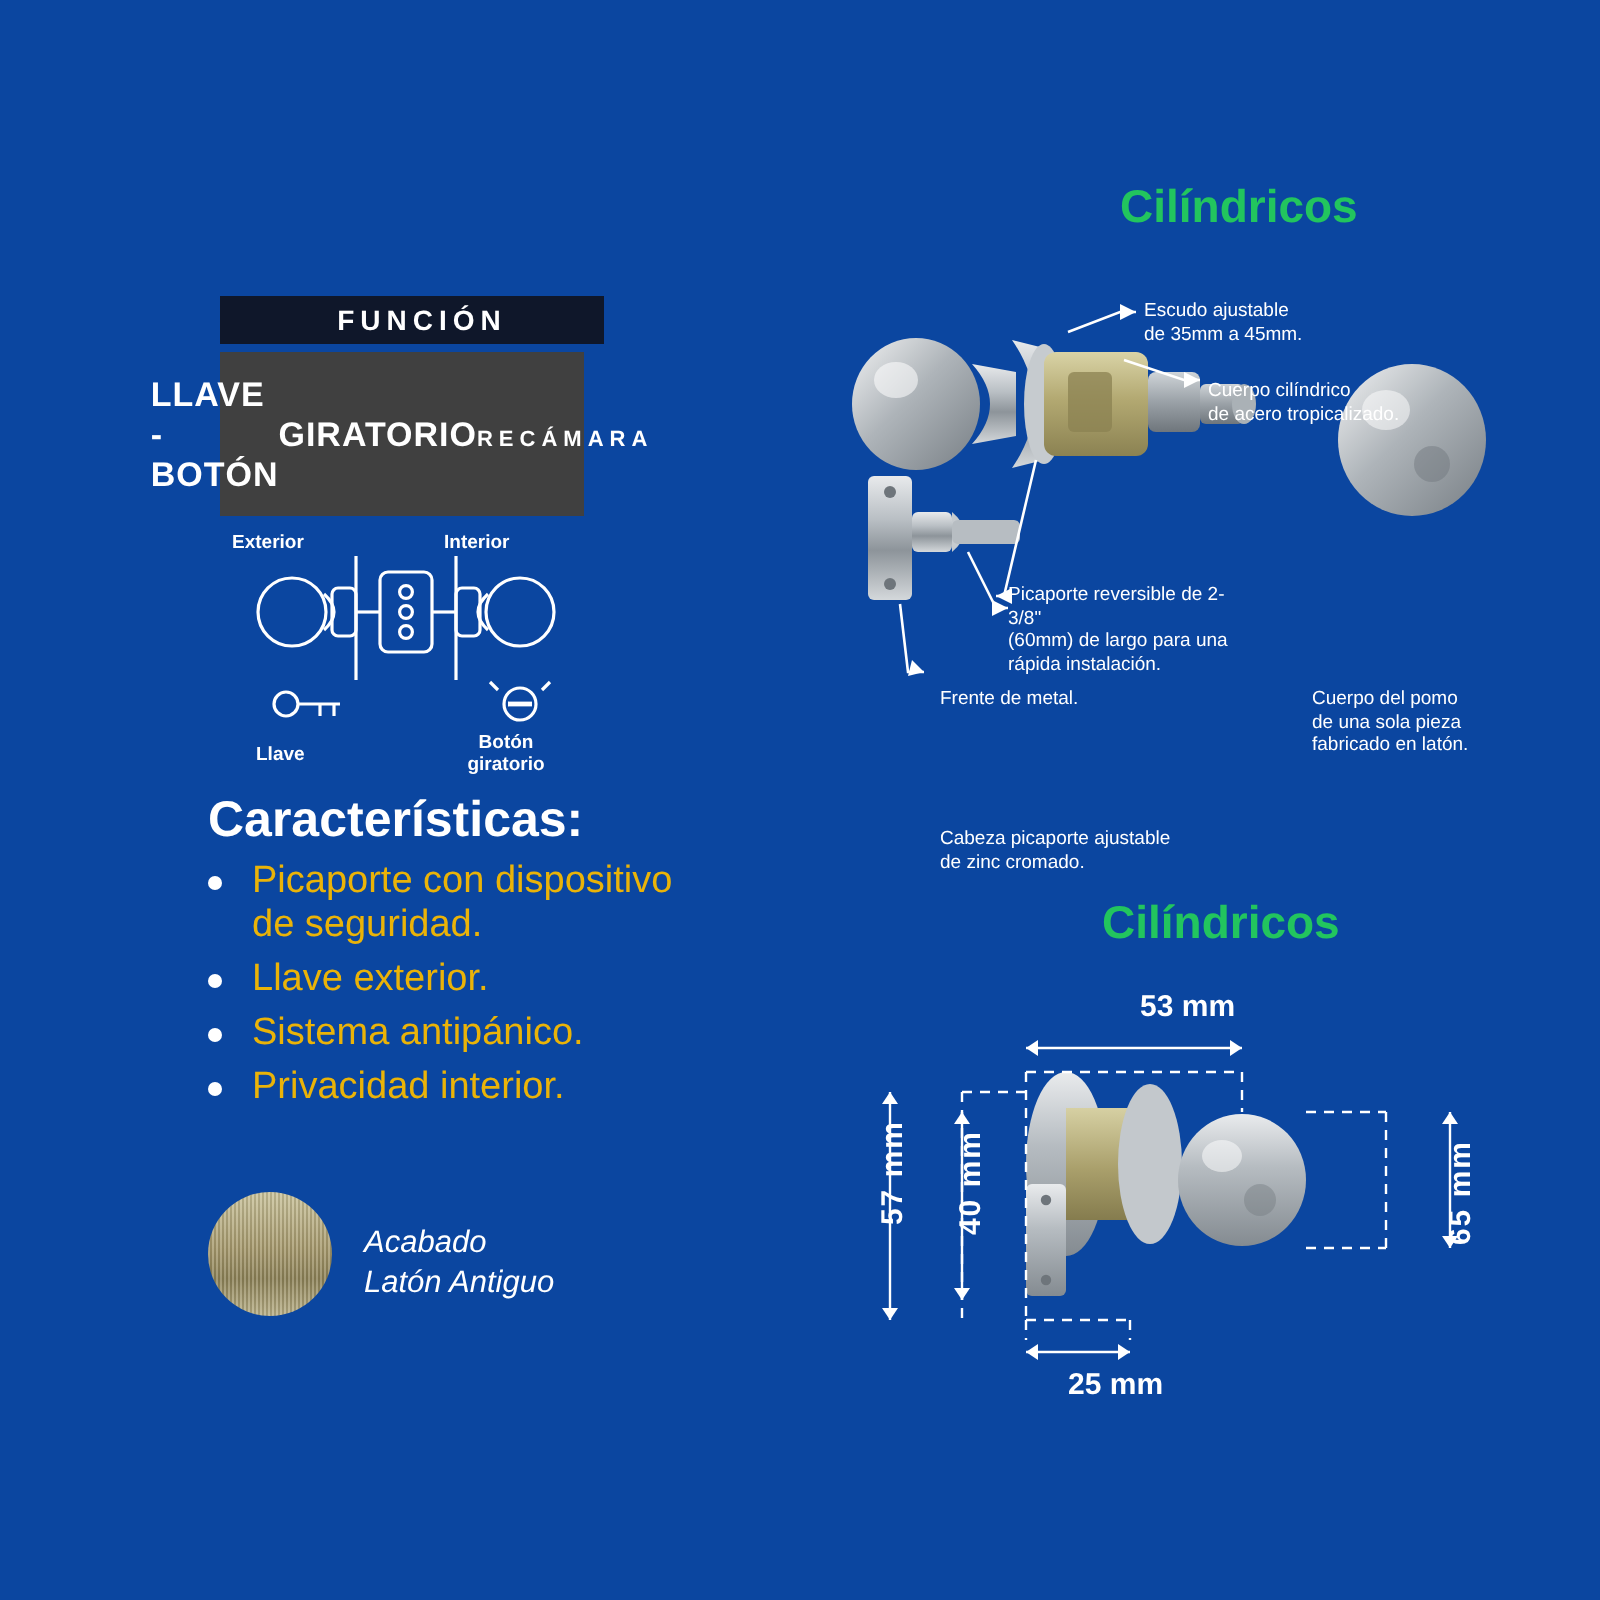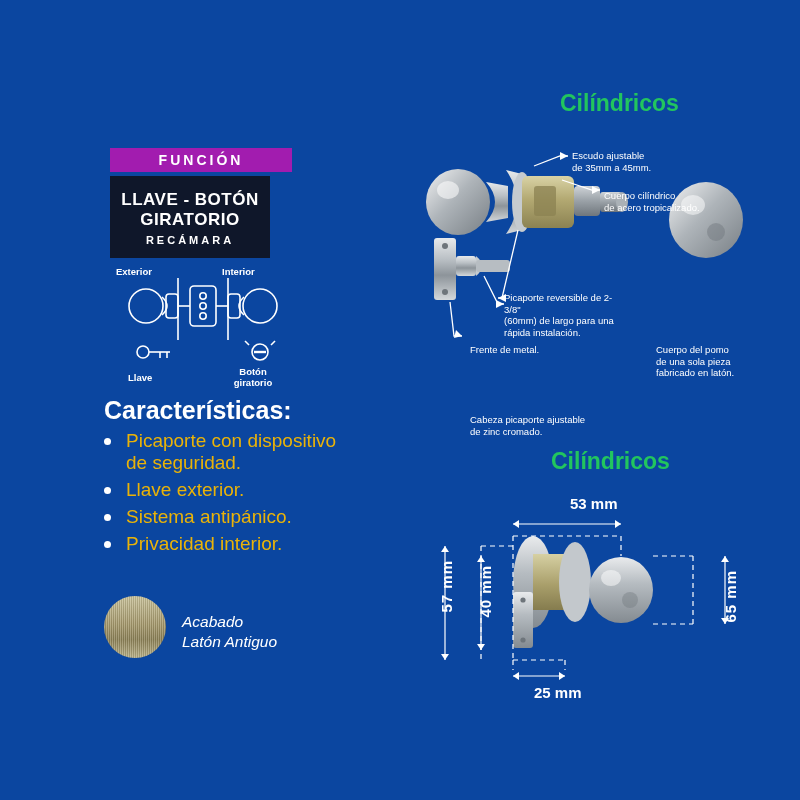--- a/index.html
+++ b/index.html
@@ -21,40 +21,41 @@
     overflow: hidden;
   }
 
   
   .funcion-badge {
     position: absolute;
     left: 110px;
     top: 148px;
     width: 182px;
     height: 24px;
-    background: #a21caf;
+    background: #0f172a;
     display: flex;
     align-items: center;
     justify-content: center;
+    padding-left: 10px;
   }
   .funcion-badge span {
     color: #ffffff;
     font-size: 14px;
     font-weight: bold;
     letter-spacing: 3px;
   }
   .funcion-box {
     position: absolute;
     left: 110px;
     top: 176px;
-    width: 160px;
+    width: 182px;
     height: 82px;
-    background: #0f172a;
+    background: #404040;
     display: flex;
-    flex-direction: column;
+    flex-direction: row;
     align-items: center;
     justify-content: center;
     padding-top: 2px;
     box-sizing: border-box;
   }
   .funcion-box .line1,
   .funcion-box .line2 {
     color: #ffffff;
     font-size: 17px;
     font-weight: bold;

